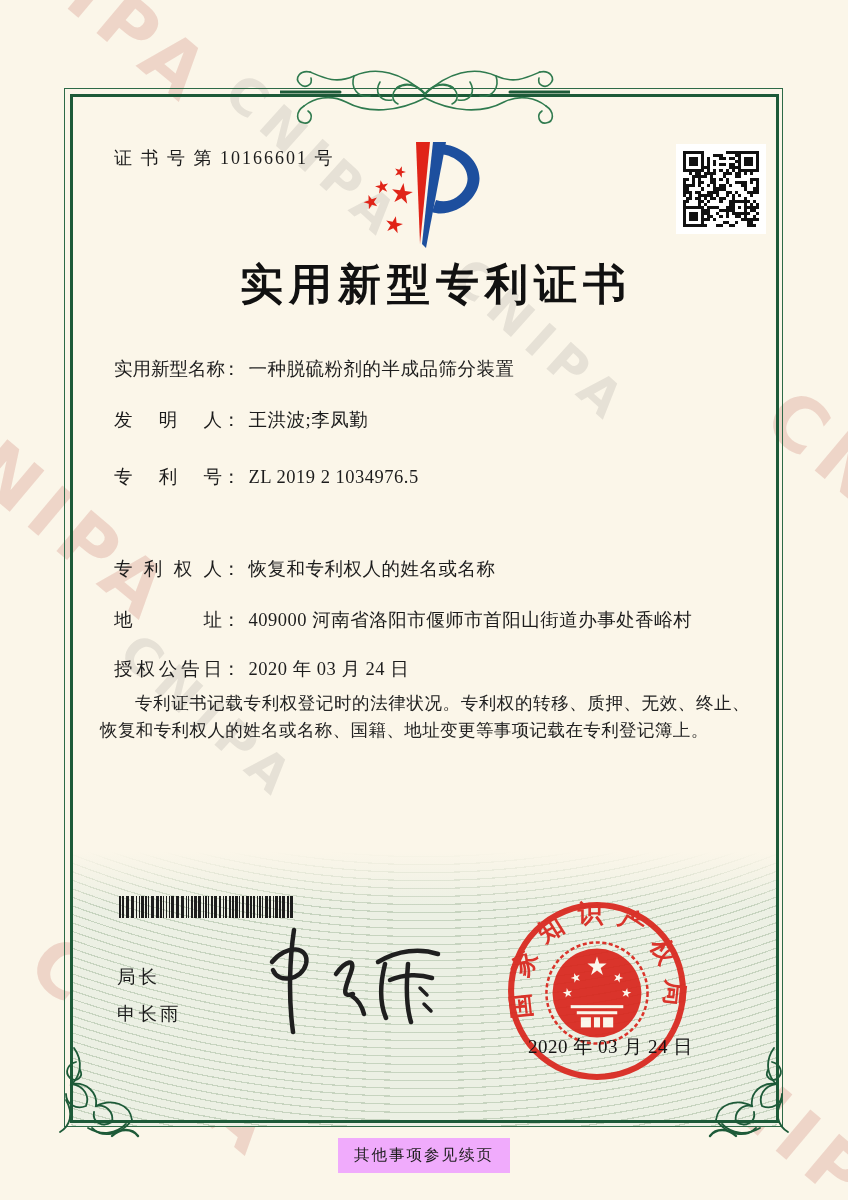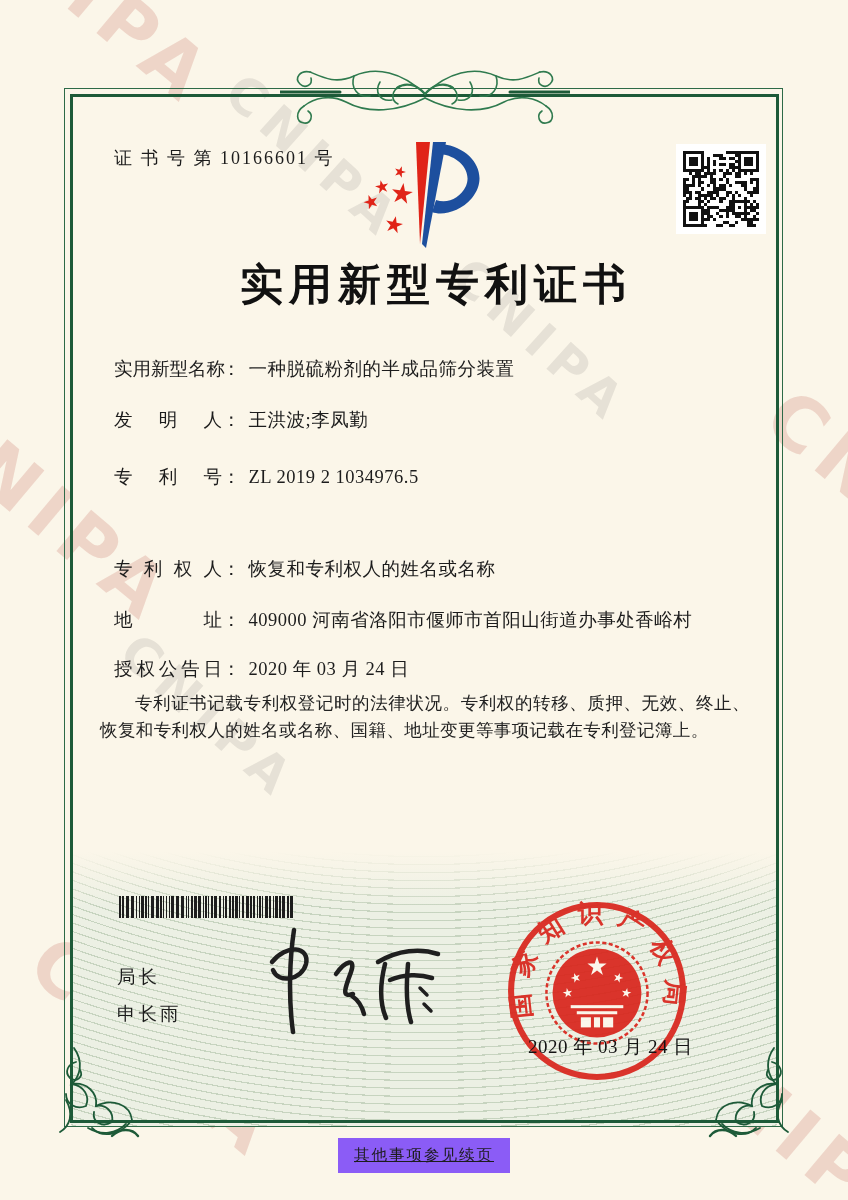--- a/index.html
+++ b/index.html
@@ -61,22 +61,22 @@
   .barcode i{display:inline-block;height:100%;background:#1d1d1d;}
   .director-label{position:absolute;left:117px;top:964px;font-size:18.5px;z-index:5;letter-spacing:3px;}
   .director-name{position:absolute;left:117px;top:1001px;font-size:18.5px;z-index:5;letter-spacing:3px;}
   .sig{position:absolute;left:248px;top:922px;z-index:5;}
   .seal{position:absolute;left:506px;top:900px;z-index:5;}
   .seal-date{position:absolute;left:528px;top:1034px;z-index:6;font-size:19px;
     letter-spacing:0.5px;color:#141414;white-space:nowrap;}
   .page-num{position:absolute;left:0;top:1097px;width:812px;text-align:center;
     z-index:5;font-size:15px;color:#2a2a2a;letter-spacing:1px;}
   .foot-note{position:absolute;left:0;top:1138px;width:848px;text-align:center;z-index:5;}
-  .foot-note span{display:inline-block;background:#8b5cf6;padding:7px 16px;
-    font-size:15.5px;letter-spacing:2px;color:#1c1c1c;text-decoration:underline;}
+  .foot-note span{display:inline-block;background:#f0abfc;padding:7px 16px;
+    font-size:15.5px;letter-spacing:2px;color:#1c1c1c;}
 </style>
 </head>
 <body>
 
 <div class="page">
 
   <div class="wm pink wm1">CNIPA</div>
   <div class="wm gray wm2">CNIPA</div>
   <div class="wm gray wm3">CNIPA</div>
   <div class="wm pink wm4">CNIPA</div>

